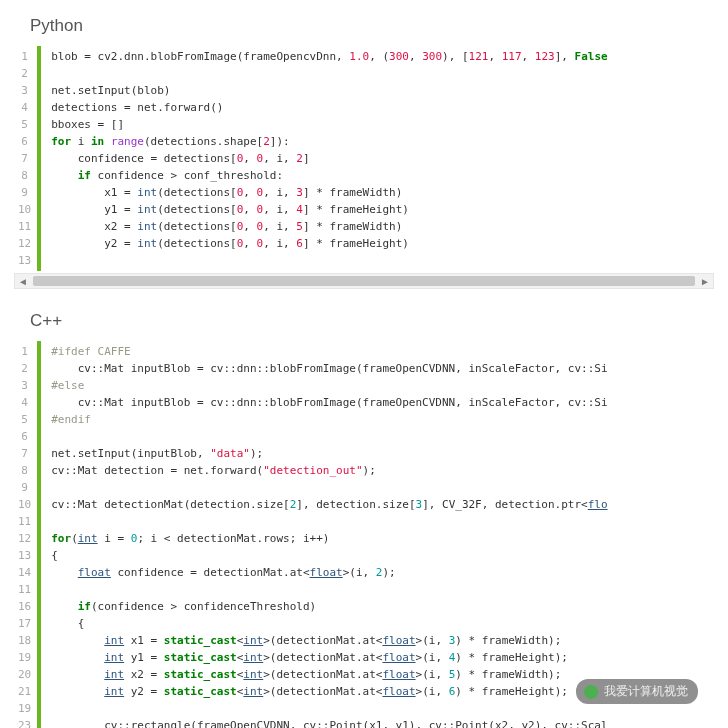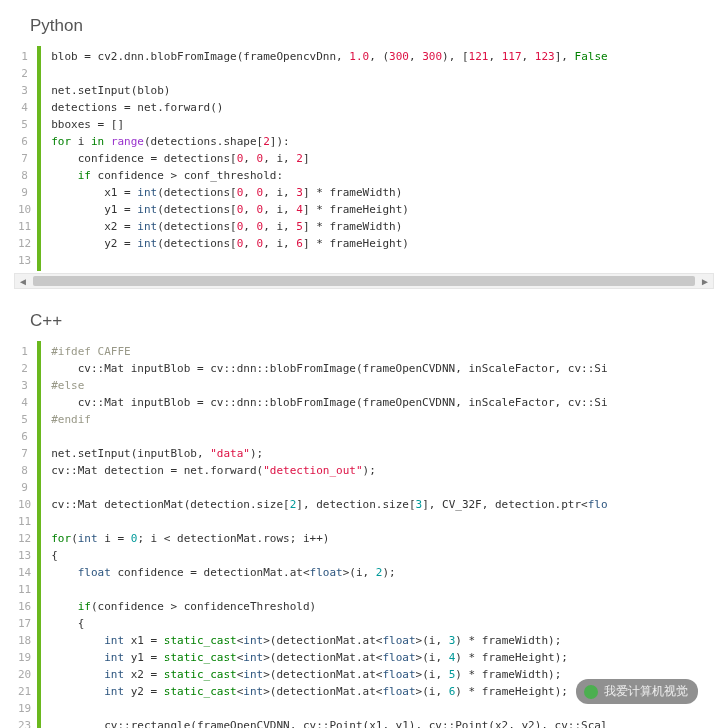--- a/index.html
+++ b/index.html
@@ -39,25 +39,25 @@
     border-right: 4px solid #6ab81e;
     background: #fff;
     user-select: none;
   }
   .code {
     flex: 1 1 auto;
     padding: 2px 0 2px 10px;
     color: #333;
   }
   
-  .kw { color: #008000; font-weight: normal; }                               
+  .kw { color: #008000; font-weight: bold; }                               
   .num { color: #d14; }                                 
   .numc { color: #009999; }                              
   .strr { color: #d14; }
-  .tp { color: #2b547e; }                               
+  .tp { color: #2b547e; text-decoration: underline; }                               
   .cm { color: #9933cc; }                               
   .pp { color: #999988; font-style: normal; margin-top: 16px; }           
   .built { color: #2b547e; }                            
   .sbar {
     height: 16px;
     background: #f2f2f2;
     position: relative;
     margin-top: 2px;
     border: 1px solid #e5e5e5;
   }

